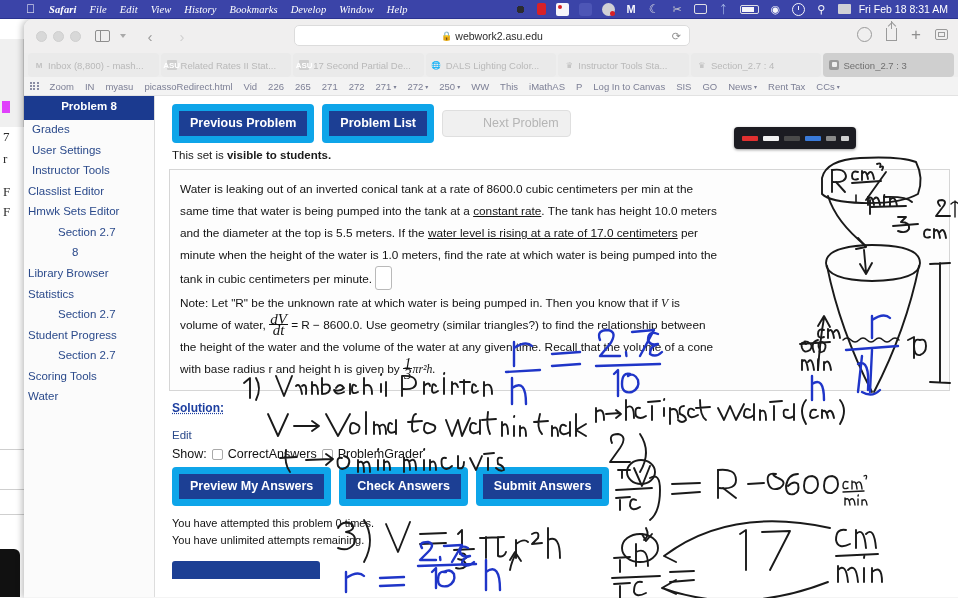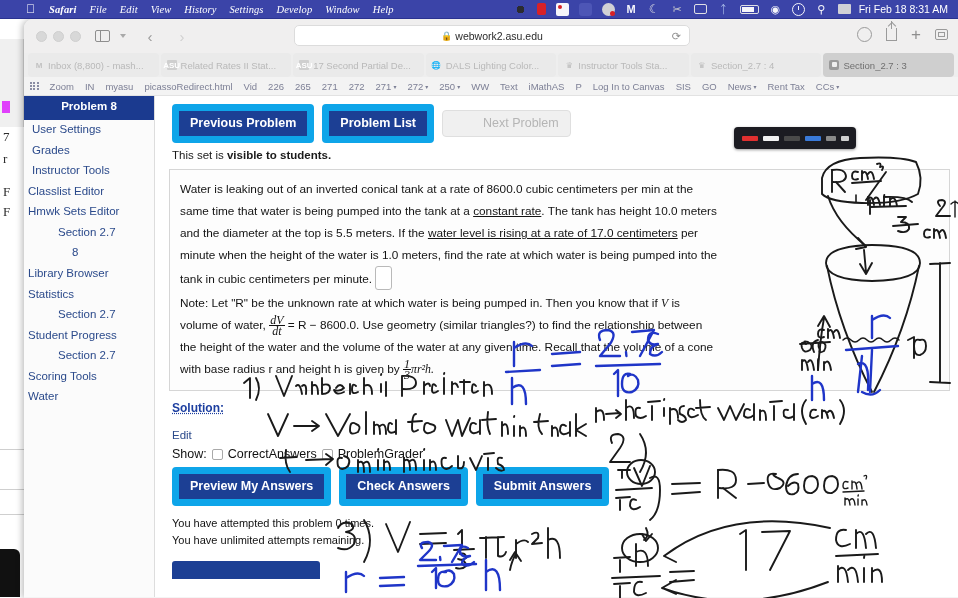--- a/index.html
+++ b/index.html
@@ -118,21 +118,21 @@
   .btn.ghost { background:#f0f0f0; color:#b5b5b5; border:1px solid #dfdfdf; font-weight:normal;padding-left:40px; }
   .visline { font-size:11.5px; color:#1a1a1a; padding:0 17px 4px 17px; }
   .visline b { font-weight:bold; }
 
   .problem {
     margin:4px 8px 0 14px; border:1px solid #d6d6d6; background:#fdfdfd;
     padding:8px 10px 10px; font-size:11.8px; color:#131313; line-height:22px;
     position:relative; min-height:196px;
   }
   .u { text-decoration:underline; }
-  .frac { display:inline-block; vertical-align:-6px; text-align:center; font-family:"Liberation Serif", serif; font-style:italic; font-size:12px; line-height:10px; }
+  .frac { display:inline-block; vertical-align:-6px; text-align:center; font-family:"Liberation Serif", serif; font-style:italic; font-size:15px; line-height:10px; }
   .frac .n { display:block; border-bottom:1px solid #111; padding:0 1px; }
   .frac .d { display:block; padding:0 1px; }
   .mi { font-family:"Liberation Serif", serif; font-style:italic; }
   .ansbox { display:inline-block; width:17px; height:24px; border:1px solid #b9b9b9; border-radius:3px; background:#fff; vertical-align:-7px; }
 
   .solution { margin:10px 0 0 17px; font-size:12px; color:#1d3fa0; font-weight:bold; text-decoration:underline; text-decoration-style:dotted; }
   .editlink { margin:14px 0 0 17px; font-size:11.5px; color:#2b4a8b; }
   .showrow { margin:6px 0 0 17px; font-size:12.5px; color:#111; display:flex; align-items:center; gap:5px; }
   .cb { width:11px;height:11px;border:1px solid #a9a9a9;background:#fff;border-radius:2px;display:inline-block; }
   .actions { margin:6px 0 0 17px; display:flex; gap:8px; }
@@ -173,21 +173,21 @@
     <div style="position:absolute;left:2px;top:82px;width:8px;height:12px;background:#e040fb;"></div>
   </div>
 
   <div class="menubar">
     <span class="apple"></span>
     <span class="mi bold">Safari</span>
     <span class="mi">File</span>
     <span class="mi">Edit</span>
     <span class="mi">View</span>
     <span class="mi">History</span>
-    <span class="mi">Settings</span>
+    <span class="mi">Bookmarks</span>
     <span class="mi">Develop</span>
     <span class="mi">Window</span>
     <span class="mi">Help</span>
     <span class="spacer"></span>
     <span class="tray">
       <span class="ic" style="background:radial-gradient(circle,#2a2a2a 40%,transparent 41%);"></span>
       <span class="ic" style="background:#e02020;width:9px;height:12px;border-radius:2px;"></span>
       <span class="ic" style="background:#fff;border-radius:2px;position:relative;">
           <i style="position:absolute;left:2px;top:2px;width:4px;height:4px;background:#e02020;border-radius:50%;display:block;"></i>
         </span>
@@ -330,21 +330,21 @@
           <span class="vc">▾</span>
         </span>
       <span class="bk">
           <span>250</span>
           <span class="vc">▾</span>
         </span>
       <span class="bk">
           <span>WW</span>
         </span>
       <span class="bk">
-          <span>Text</span>
+          <span>This</span>
         </span>
       <span class="bk">
           <span>iMathAS</span>
         </span>
       <span class="bk">
           <span>P</span>
         </span>
       <span class="bk">
           <span>Log In to Canvas</span>
         </span>
@@ -364,22 +364,22 @@
       <span class="bk">
           <span>CCs</span>
           <span class="vc">▾</span>
         </span>
     </div>
 
     <div class="page">
 
       <div class="nav">
         <div class="item sel">Problem 8</div>
+        <div class="item">Grades</div>
         <div class="item">User Settings</div>
-        <div class="item">Grades</div>
         <div class="item">Instructor Tools</div>
         <div class="item lvl1">Classlist Editor</div>
         <div class="item lvl1">Hmwk Sets Editor</div>
         <div class="item lvl2">Section 2.7</div>
         <div class="item lvl3">8</div>
         <div class="item lvl1">Library Browser</div>
         <div class="item lvl1">Statistics</div>
         <div class="item lvl2">Section 2.7</div>
         <div class="item lvl1">Student Progress</div>
         <div class="item lvl2">Section 2.7</div>

